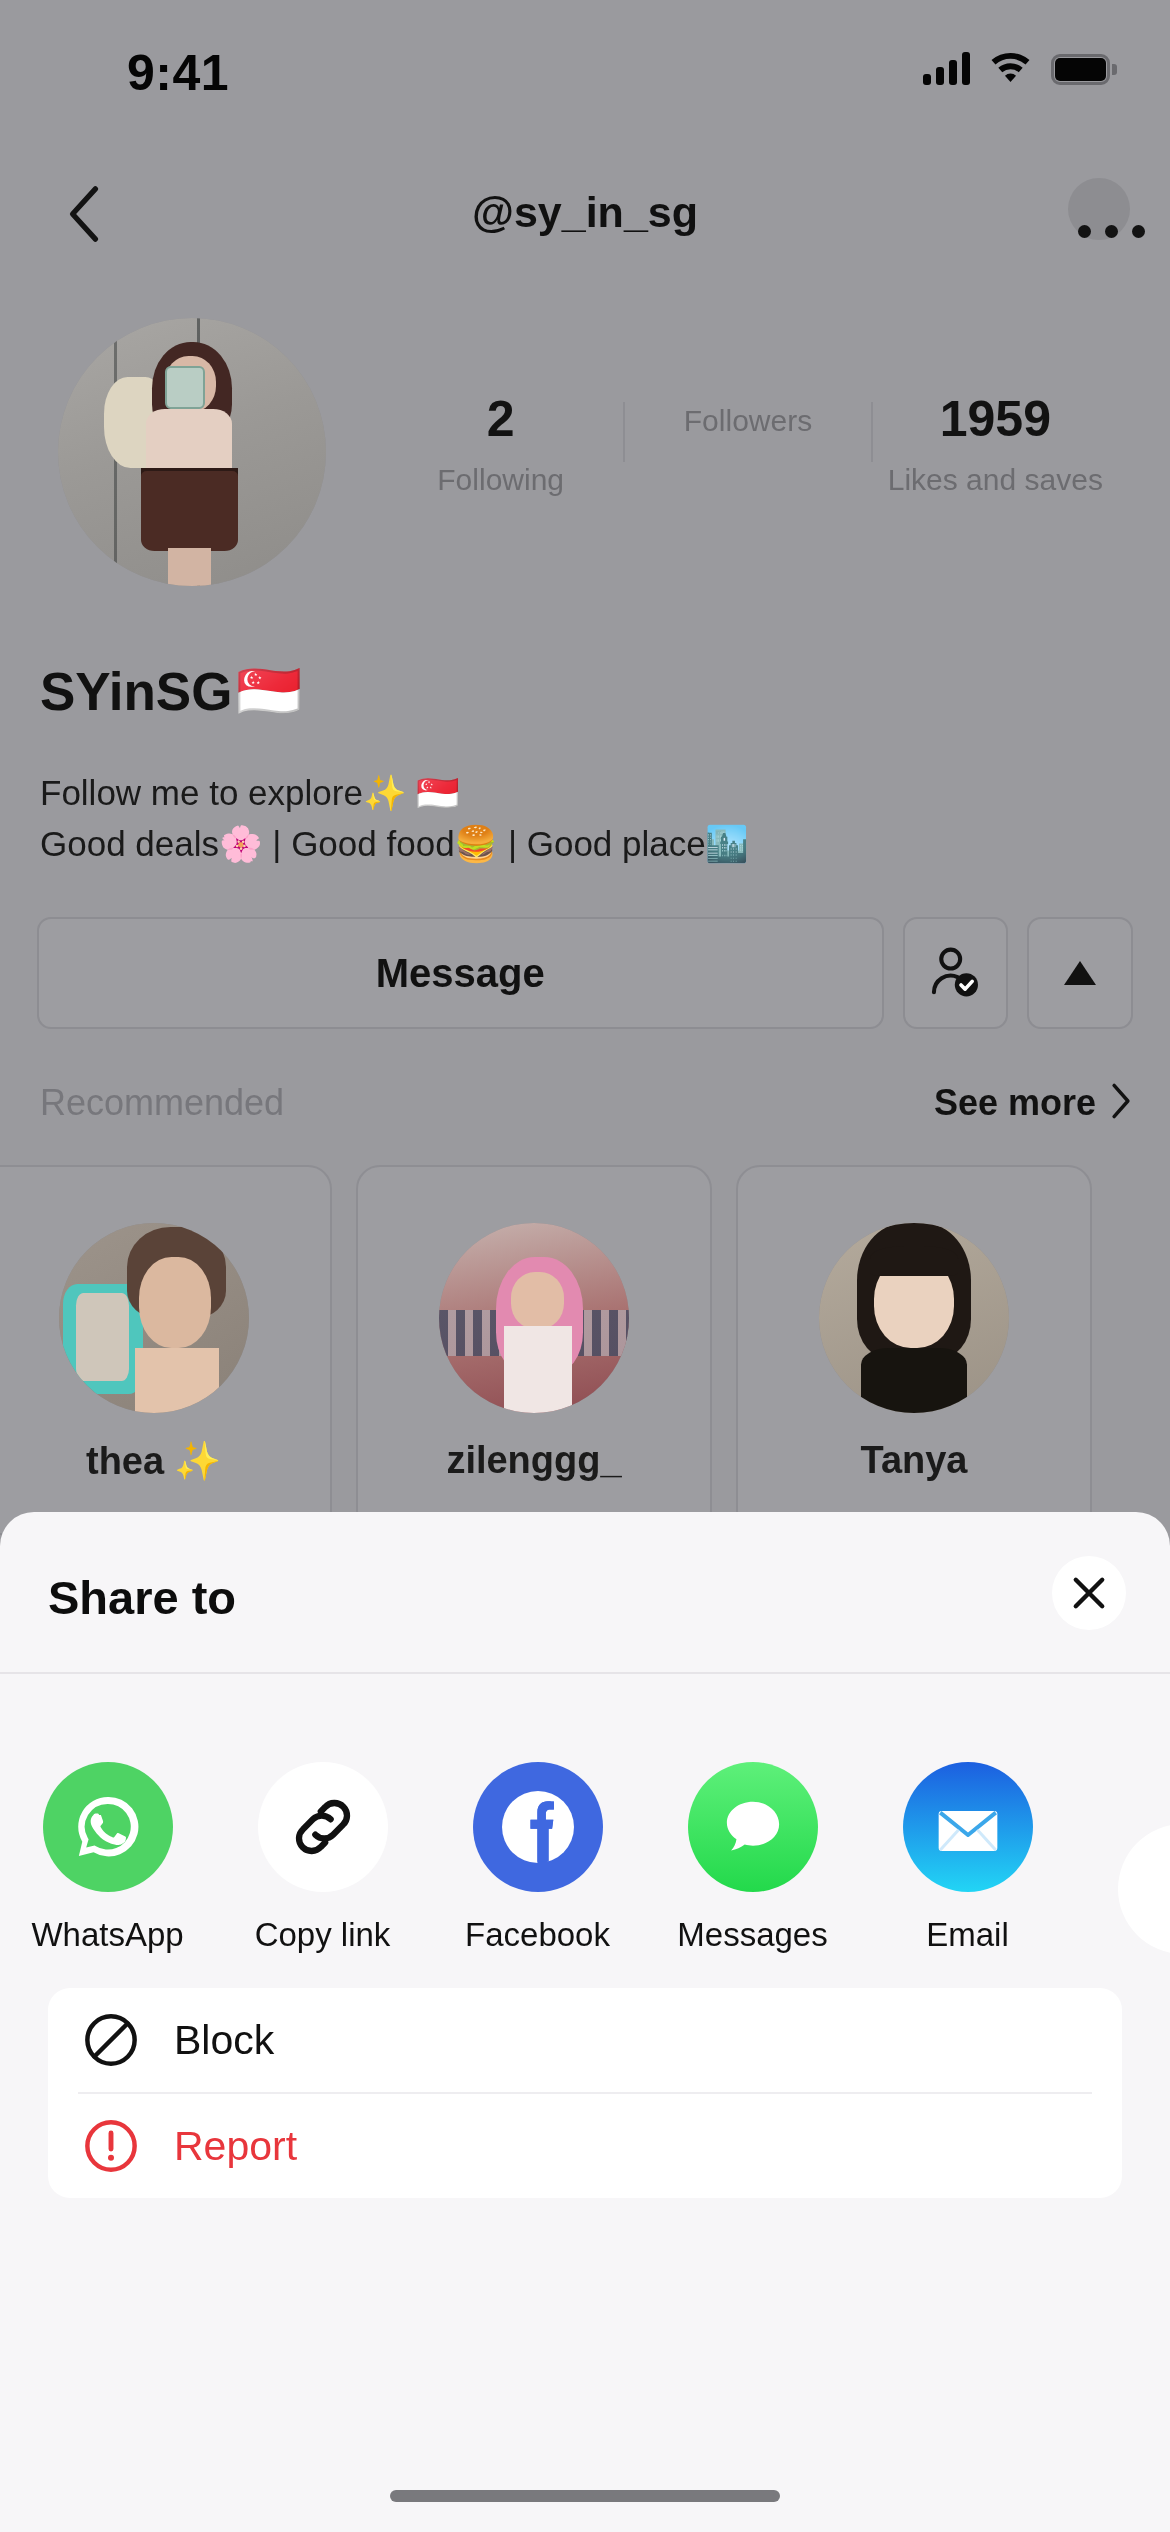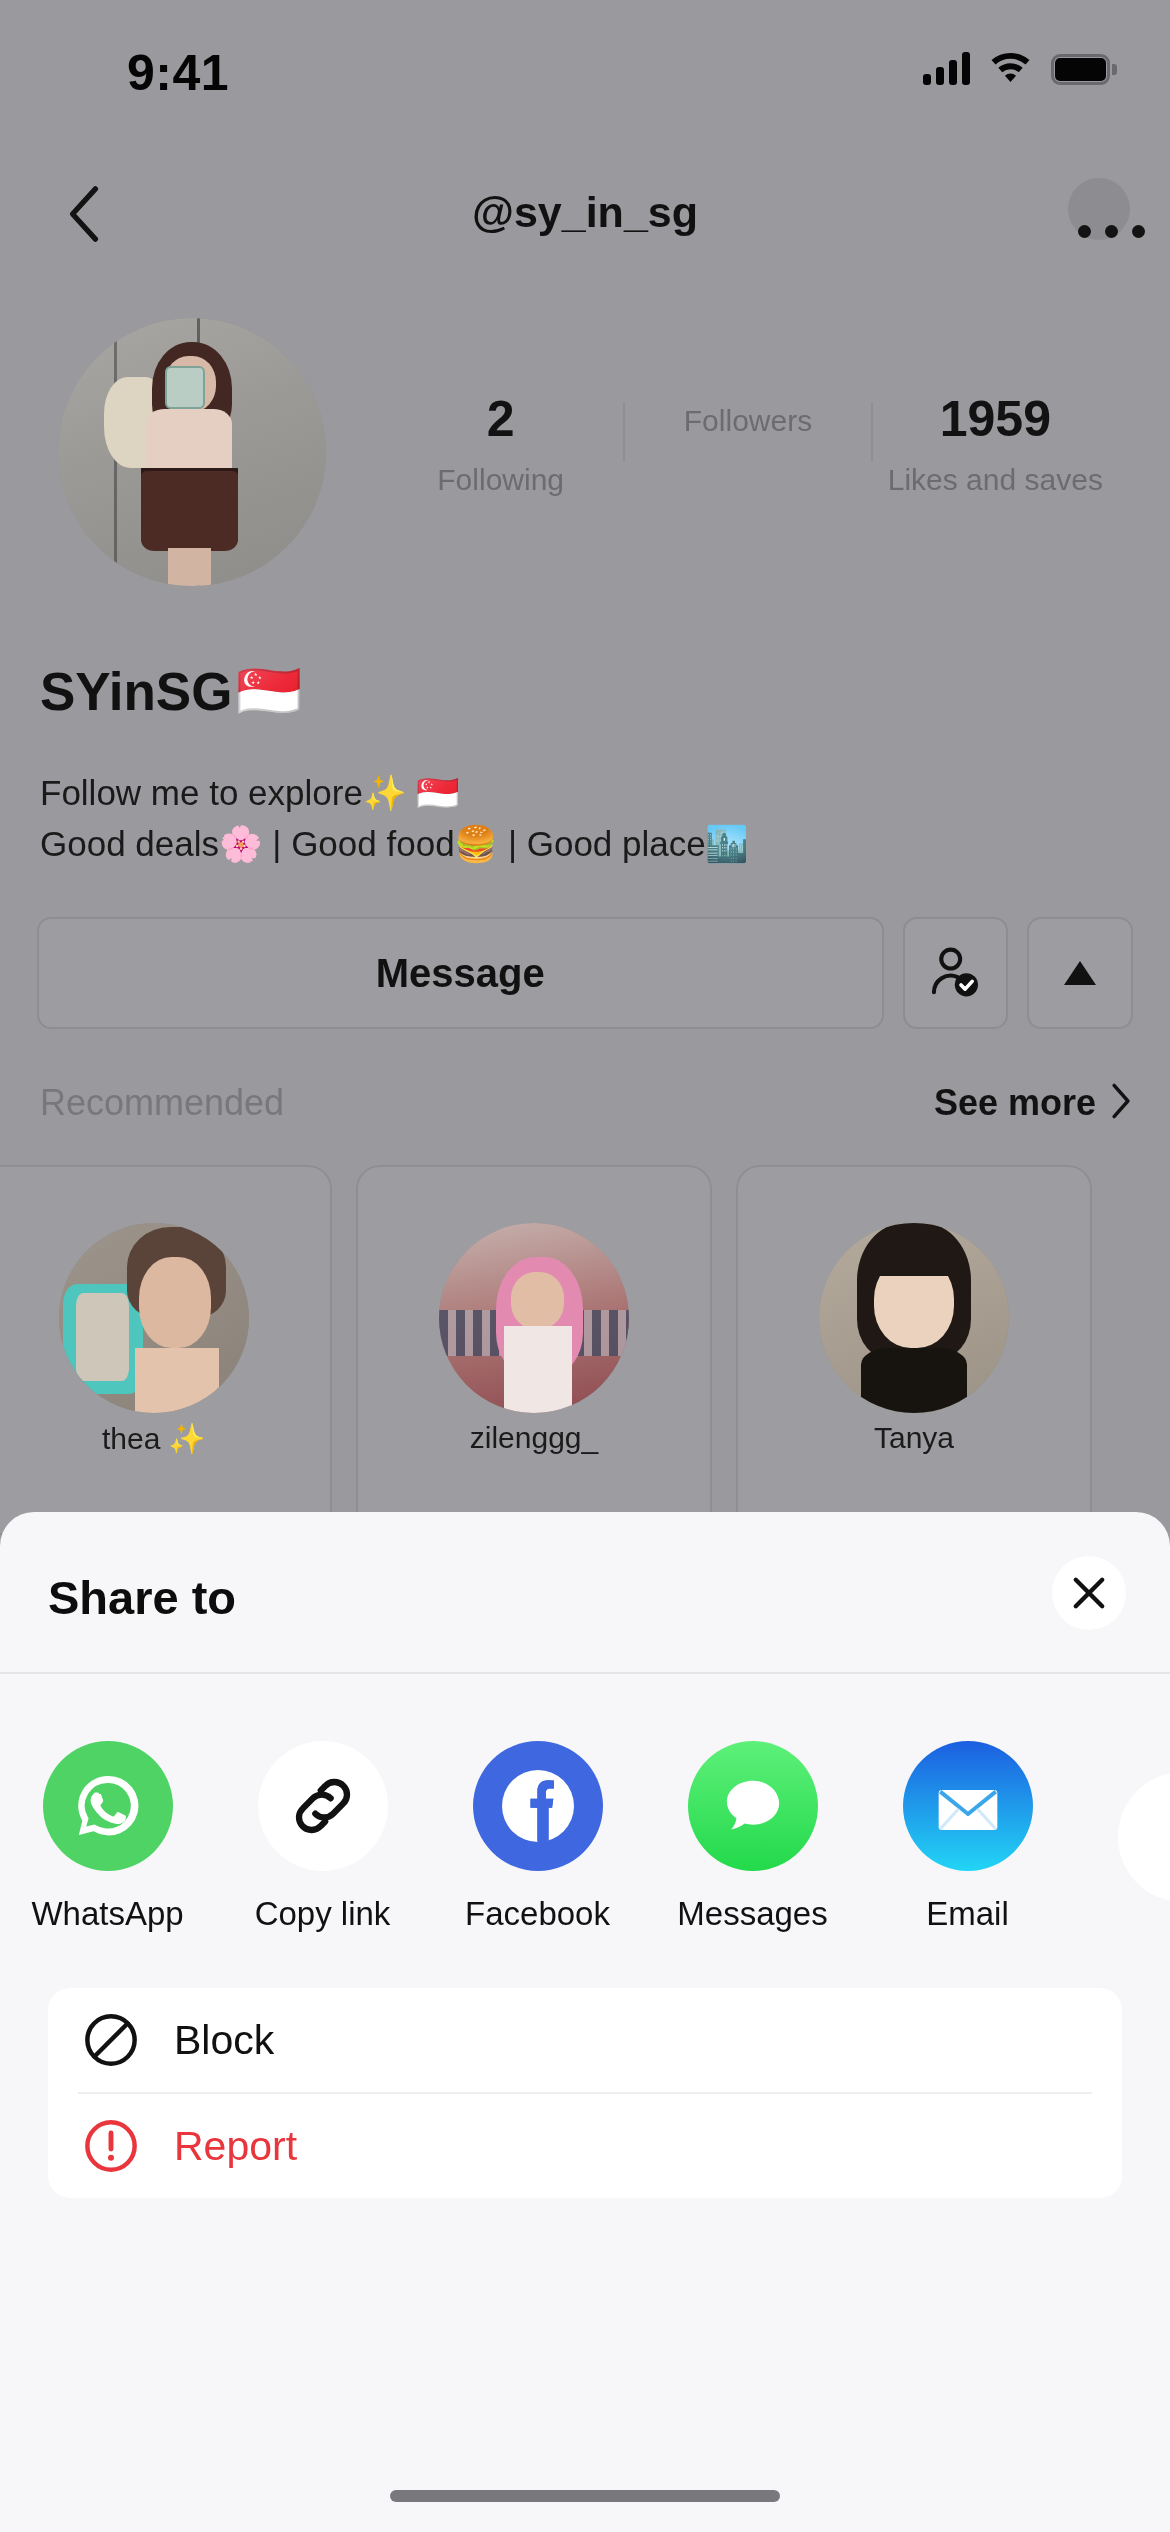--- a/index.html
+++ b/index.html
@@ -189,21 +189,21 @@
     border:2px solid #8e8e93; border-radius:24px;
     background:rgba(255,255,255,.03);
     display:flex; flex-direction:column; align-items:center;
     padding-top:56px;
   }
   .rec-av{
     width:190px; height:190px; border-radius:50%;
     overflow:hidden; position:relative; background:#8b8b90;
   }
   .rec-name{
-    margin-top:8px; font-size:30px; color:#1b1b1b; font-weight:400;
+    margin-top:26px; font-size:38px; color:#1b1b1b; font-weight:700;
     white-space:nowrap;
   }
   
   .p1{ position:absolute; inset:0; background:linear-gradient(150deg,#9d948b,#8a8178); }
   .p1 .ph{ position:absolute; left:2%; top:32%; width:42%; height:58%; background:#4fc6bd; border-radius:18%; }
   .p1 .phi{ position:absolute; left:9%; top:37%; width:28%; height:46%; background:#cfc6ba; border-radius:14%; }
   .p1 .hr{ position:absolute; left:36%; top:2%; width:52%; height:48%; background:#5a4338; border-radius:44% 44% 30% 30%; }
   .p1 .fc{ position:absolute; left:42%; top:18%; width:38%; height:48%; background:#dbb89f; border-radius:45%; }
   .p1 .nk{ position:absolute; left:40%; top:66%; width:44%; height:34%; background:#e3c3ab; }
   
@@ -236,21 +236,21 @@
   .sheet-close{
     position:absolute; right:44px; top:44px;
     width:74px; height:74px; border-radius:50%;
     background:#ffffff;
     display:flex; align-items:center; justify-content:center;
   }
   .sheet-divider{ height:2px; background:#e6e4e8; }
 
   .share-row{
     height:280px; padding:46px 0 0 0;
-    display:flex; align-items:center;
+    display:flex; align-items:flex-end;
     overflow:hidden;
   }
   .share-item{
     width:215px; flex:0 0 215px;
     display:flex; flex-direction:column; align-items:center;
   }
   .share-circle{
     width:130px; height:130px; border-radius:50%;
     display:flex; align-items:center; justify-content:center;
   }

